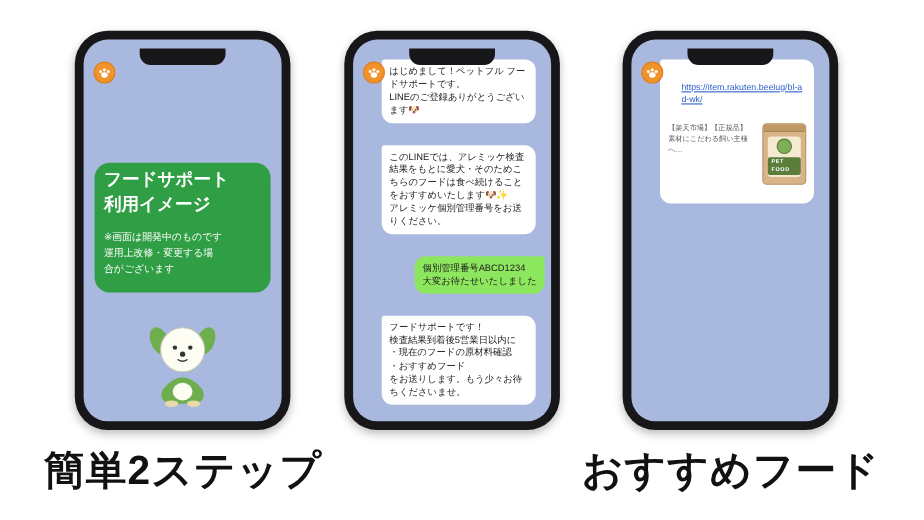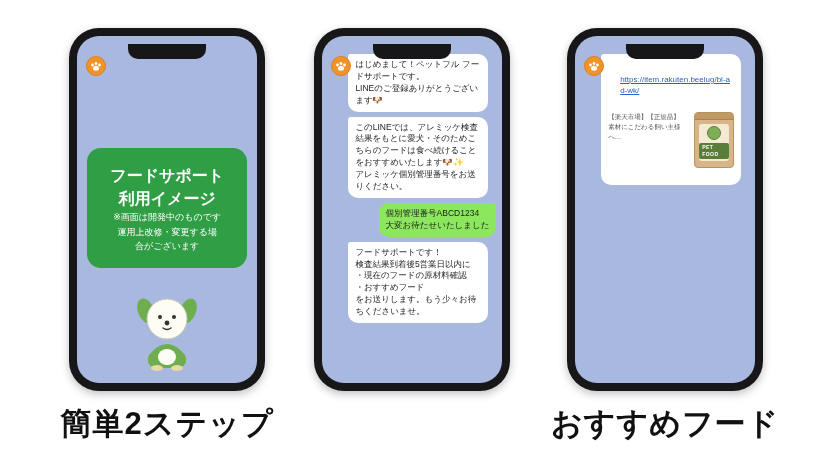--- a/index.html
+++ b/index.html
@@ -3,30 +3,30 @@
 <meta charset="utf-8">
 <style>
   * { box-sizing: border-box; }
   body { margin: 0; background: #ffffff; font-family: "Liberation Sans", "DejaVu Sans", sans-serif; }
   .canvas { width: 840px; height: 473px; background: #ffffff; display: flex; justify-content: space-evenly; align-items: flex-start; padding: 28px 20px 0 20px; position: relative; }
   .phone-wrap { display: flex; flex-direction: column; align-items: center; }
   .phone { width: 196px; height: 363px; background: #17171a; border-radius: 30px; padding: 8px; position: relative; box-shadow: 0 3px 8px rgba(0,0,0,0.25); }
   .screen { width: 100%; height: 100%; background: #a9b8de; border-radius: 22px; position: relative; overflow: hidden; }
   .notch { position: absolute; top: 8px; left: 50%; transform: translateX(-50%); width: 78px; height: 15px; background: #17171a; border-radius: 0 0 10px 10px; z-index: 6; }
   .avatar { position: absolute; top: 20px; left: 9px; width: 20px; height: 20px; border-radius: 50%; background: #f0932b; display: flex; align-items: center; justify-content: center; z-index: 4; border: 1px solid #e07f1a; }
-  .caption { margin-top: 12px; font-size: 31px; font-weight: 900; color: #111111; white-space: nowrap; letter-spacing: 1px; }
+  .caption { margin-top: 12px; font-size: 37px; font-weight: 900; color: #111111; white-space: nowrap; letter-spacing: 1px; }
 
   
-  .promo-card { position: absolute; top: 112px; left: 10px; right: 10px; background: #2f9e44; border-radius: 14px; padding: 16px 8px 14px 8px; color: #ffffff; text-align: center; }
+  .promo-card { position: absolute; top: 112px; left: 10px; right: 10px; background: #2f9e44; border-radius: 14px; padding: 4px 8px 14px 8px; color: #ffffff; }
   .promo-title { font-size: 16px; font-weight: 800; line-height: 1.45; white-space: pre-line; }
-  .promo-note { font-size: 9px; line-height: 1.6; white-space: pre-line; }
+  .promo-note { font-size: 9px; margin-top: 10px; line-height: 1.6; white-space: pre-line; }
   .mascot { position: absolute; bottom: 8px; left: 50%; transform: translateX(-50%); }
 
   
-  .chat { position: absolute; top: 18px; left: 6px; right: 6px; bottom: 6px; display: flex; flex-direction: column; gap: 5px; z-index: 3; }
+  .chat { position: absolute; top: 18px; left: 6px; right: 6px; bottom: 6px; display: flex; flex-direction: column; gap: 20px; z-index: 3; }
   .bubble { border-radius: 10px; padding: 5px 7px; font-size: 8.5px; line-height: 1.4; color: #1c1c1c; white-space: pre-line; max-width: 140px; }
   .bubble.bot { background: #ffffff; margin-left: 20px; border-top-left-radius: 3px; }
   .bubble.user { background: #8ce65e; margin-left: auto; border-top-right-radius: 3px; }
 
   
   .proposal-title { font-weight: 700; white-space: pre-line; }
   .product-link { display: block; font-size: 8px; color: #2b62c9; text-decoration: underline; word-break: break-all; margin: 3px 0 4px 12px; cursor: pointer; }
   .proposal-footer { display: flex; gap: 5px; align-items: flex-start; }
   .shop-note { font-size: 6.5px; color: #555555; line-height: 1.5; white-space: pre-line; flex: 1; }
   .pouch { width: 40px; height: 56px; background: #d8b489; border: 1px solid #b9935f; border-radius: 4px; position: relative; overflow: hidden; flex: none; }

